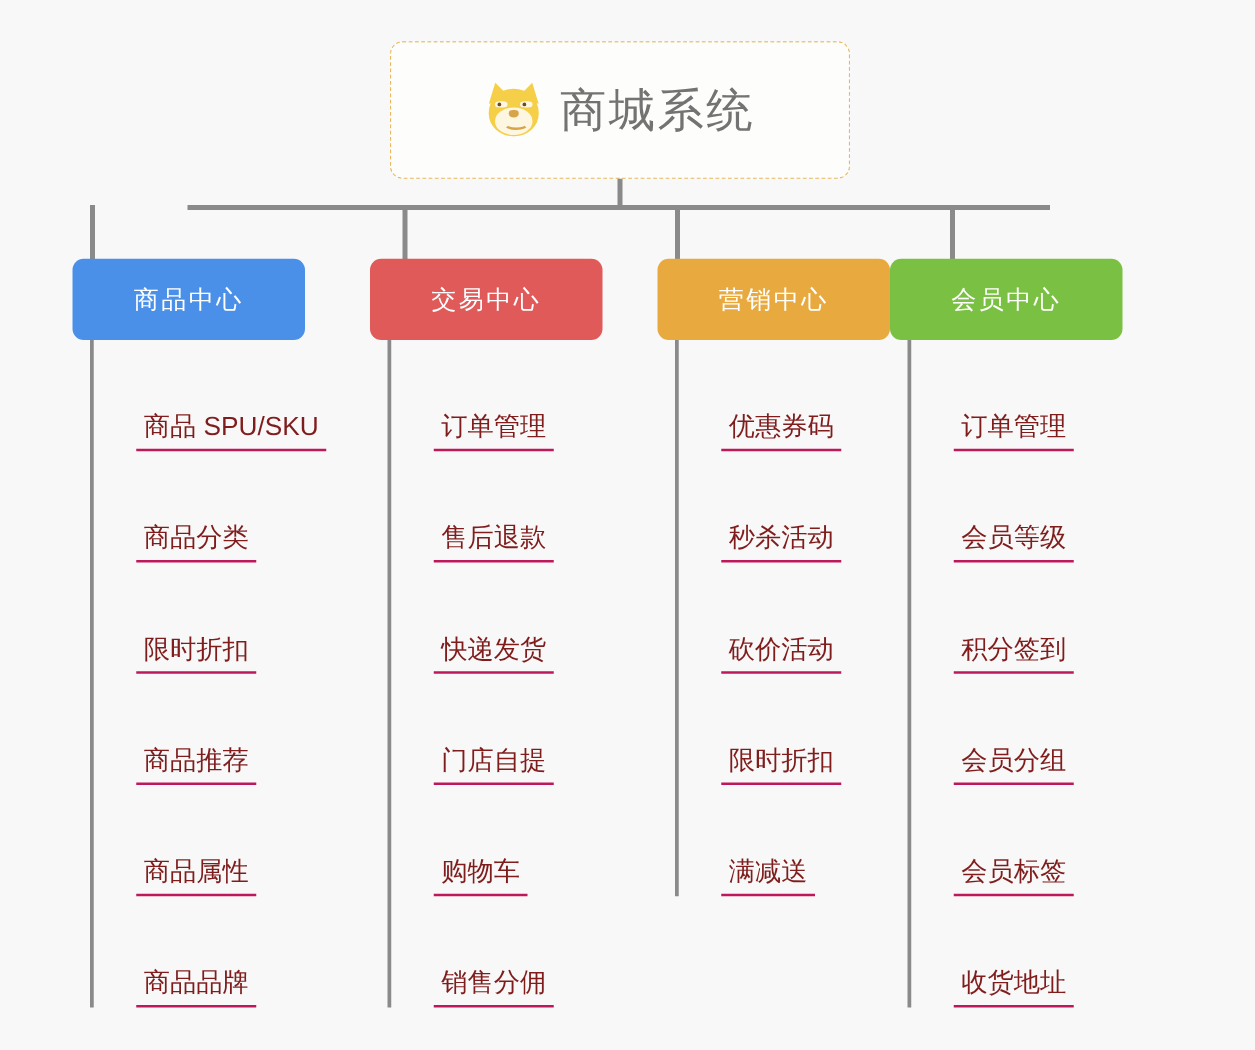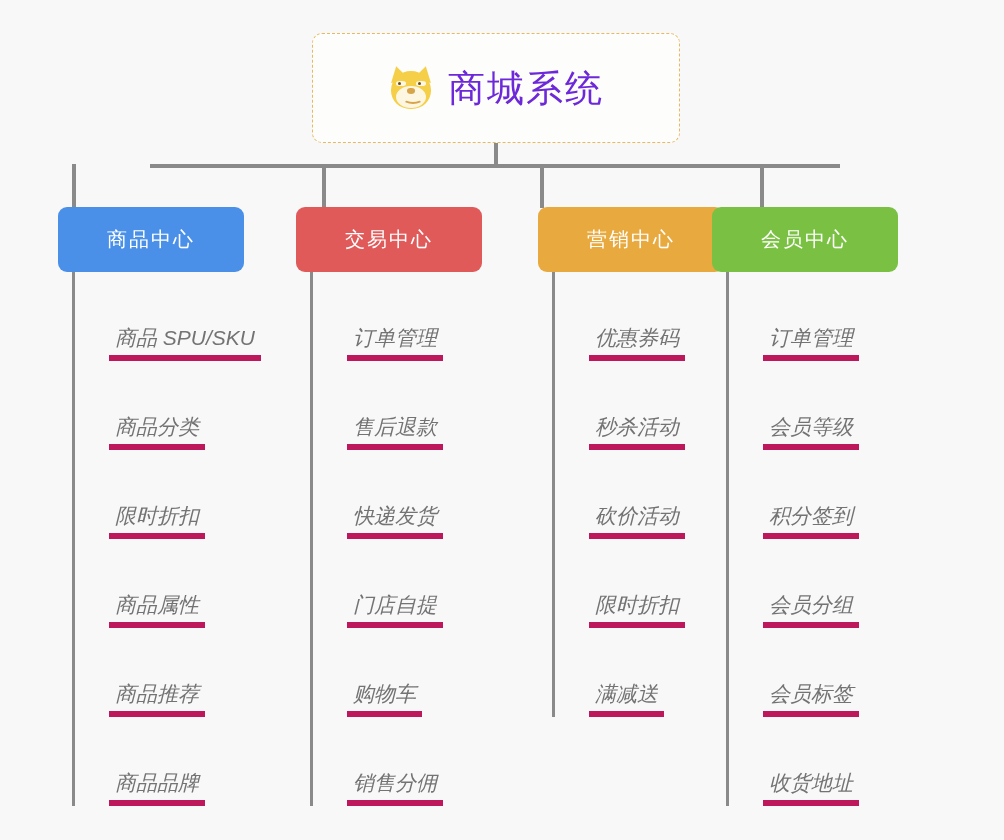--- a/index.html
+++ b/index.html
@@ -32,21 +32,21 @@
     background: #fdfdfb;
     border: 1px dashed #e8b960;
     border-radius: 10px;
     display: flex;
     align-items: center;
     justify-content: center;
     gap: 14px;
   }
   .root-title {
     font-size: 37px;
-    color: #6d28d9;
+    color: #737373;
     letter-spacing: 2px;
     line-height: 1;
     white-space: nowrap;
   }
 
   
   .shiba {
     position: relative;
     width: 46px;
     height: 44px;
@@ -174,26 +174,25 @@
     position: relative;
     height: 89px;
     box-sizing: border-box;
     display: flex;
     align-items: flex-end;
   }
   .leaf-label {
     display: inline-block;
     margin-left: 34px;
     padding: 0 6px 5px 6px;
-    border-bottom: 6px solid #be185d;
+    border-bottom: 2px solid #be185d;
     font-size: 21px;
-    color: #737373;
+    color: #7f1d1d;
     white-space: nowrap;
     line-height: 1.15;
-    font-style: italic;
   }
 </style>
 </head>
 <body>
 
 <div id="diagram">
 
   <div class="root-node">
     <span class="shiba">
       <span class="ear left"></span>
@@ -225,24 +224,24 @@
           <div class="leaf">
             <span class="leaf-label">商品 SPU/SKU</span>
           </div>
           <div class="leaf">
             <span class="leaf-label">商品分类</span>
           </div>
           <div class="leaf">
             <span class="leaf-label">限时折扣</span>
           </div>
           <div class="leaf">
+            <span class="leaf-label">商品推荐</span>
+          </div>
+          <div class="leaf">
             <span class="leaf-label">商品属性</span>
-          </div>
-          <div class="leaf">
-            <span class="leaf-label">商品推荐</span>
           </div>
           <div class="leaf">
             <span class="leaf-label">商品品牌</span>
           </div>
         </div>
       </div>
       <div class="column" style="left: 296px; width: 186px;">
         <div class="col-header" style="background: rgb(224, 90, 90);">交易中心</div>
         <div class="branch">
           <div class="leaf">
@@ -258,21 +257,21 @@
             <span class="leaf-label">门店自提</span>
           </div>
           <div class="leaf">
             <span class="leaf-label">购物车</span>
           </div>
           <div class="leaf">
             <span class="leaf-label">销售分佣</span>
           </div>
         </div>
       </div>
-      <div class="column" style="left: 538px; width: 186px;">
+      <div class="column" style="left: 526px; width: 186px;">
         <div class="col-header" style="background: rgb(232, 169, 62);">营销中心</div>
         <div class="branch">
           <div class="leaf">
             <span class="leaf-label">优惠券码</span>
           </div>
           <div class="leaf">
             <span class="leaf-label">秒杀活动</span>
           </div>
           <div class="leaf">
             <span class="leaf-label">砍价活动</span>

